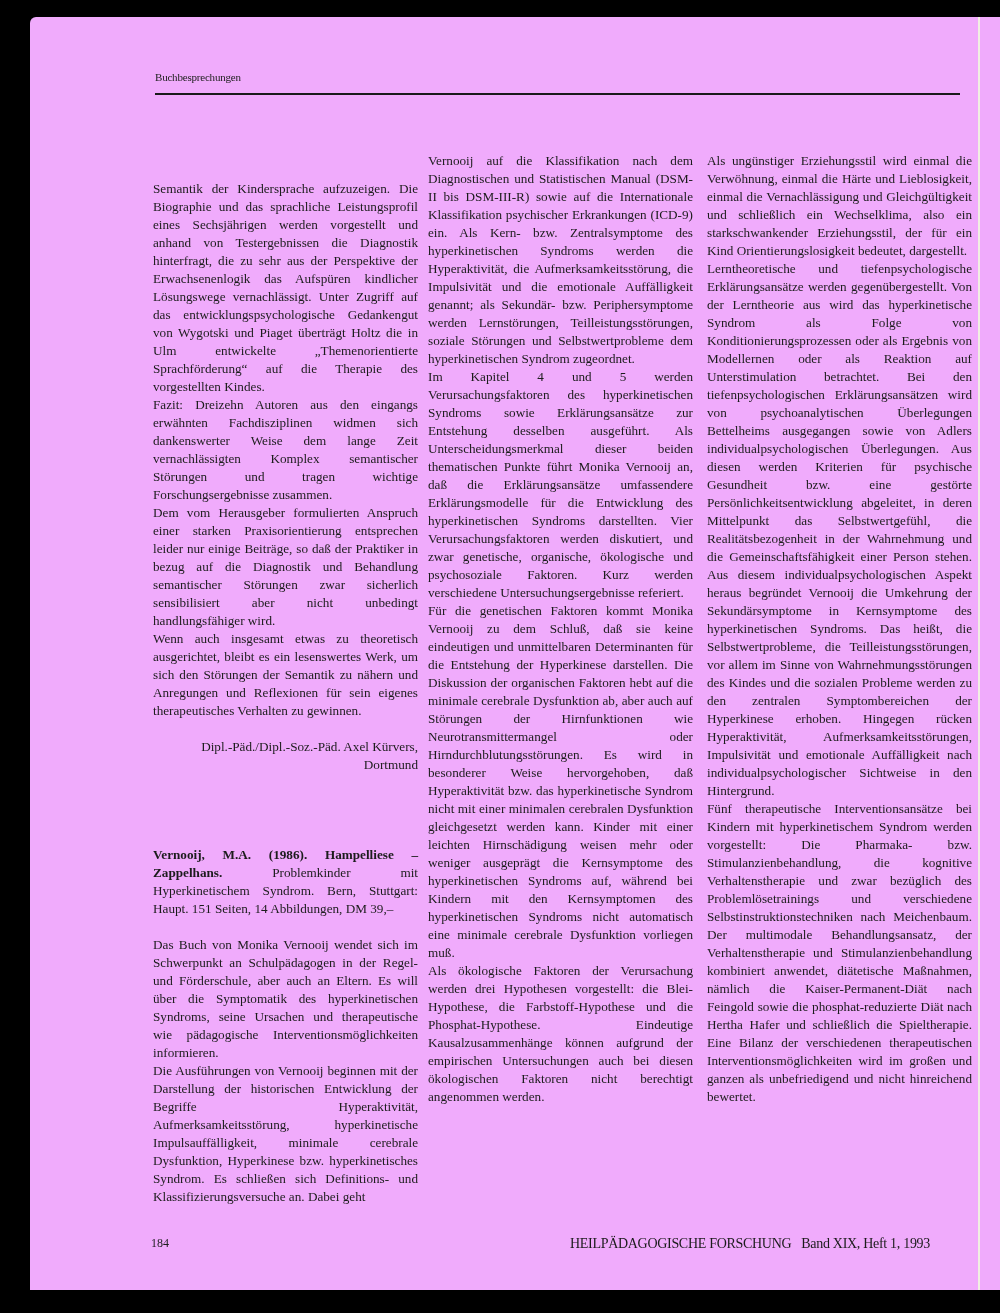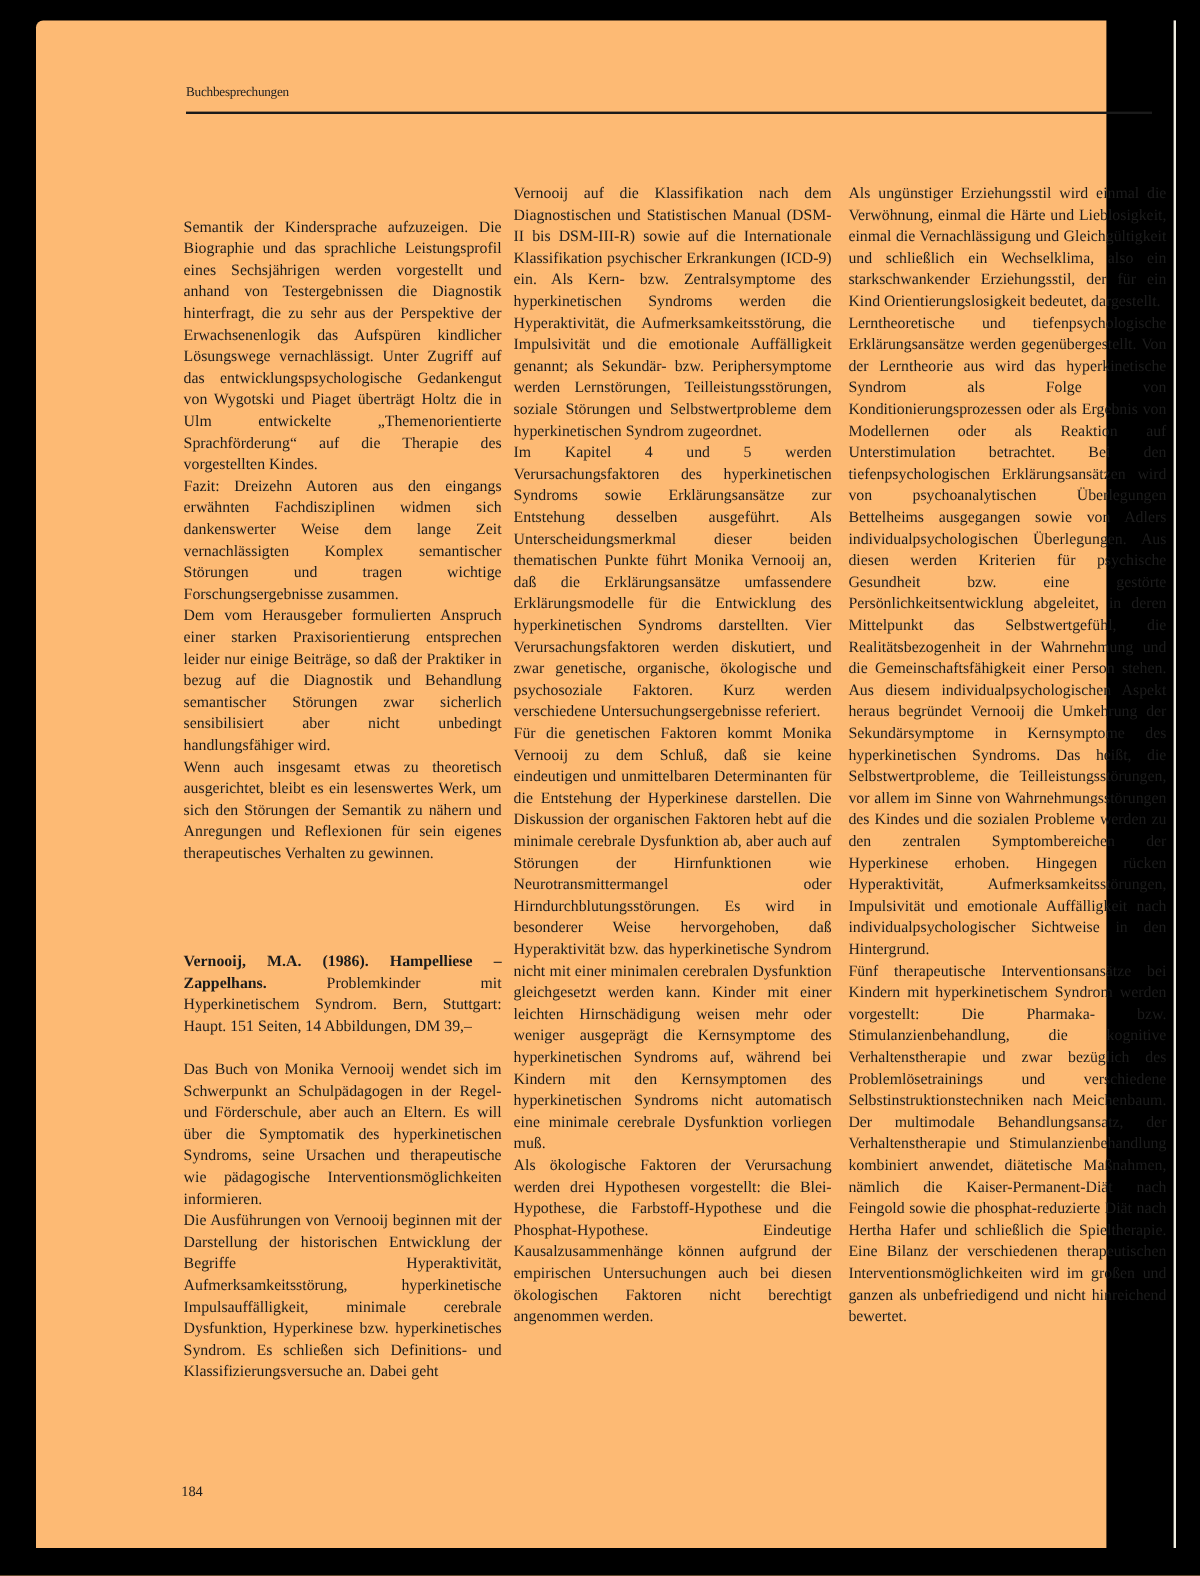--- a/index.html
+++ b/index.html
@@ -1,22 +1,22 @@
 <!DOCTYPE html>
 <html><head>
 <meta charset="utf-8">
 <style>
   html, body { margin: 0; padding: 0; }
   body {
     width: 1000px; height: 1313px; background: #000; position: relative; overflow: hidden;
     font-family: "Liberation Serif", "DejaVu Serif", serif;
   }
   .page {
-    position: absolute; left: 30px; top: 17px; width: 892px; height: 1273px;
-    background: #fdba74; border-top-left-radius: 6px;
+    position: absolute; left: 30px; top: 17px; width: 970px; height: 1273px;
+    background: #f0abfc; border-top-left-radius: 6px;
   }
   .seam {
     position: absolute; left: 978px; top: 17px; width: 2px; height: 1273px;
     background: #f1efe2;
   }
   .running-head {
     position: absolute; left: 125px; top: 54px; font-size: 11px; color: #222; letter-spacing: -0.2px;
   }
   .head-rule {
     position: absolute; left: 125px; top: 76px; width: 805px; height: 2px; background: #1a1a1a;
@@ -46,33 +46,40 @@
 
 <div class="page">
   <div class="running-head">Buchbesprechungen</div>
   <div class="head-rule"></div>
 
   <div class="col col1">
     <p>Semantik der Kindersprache aufzuzeigen. Die Biographie und das sprachliche Leistungsprofil eines Sechsjährigen werden vorgestellt und anhand von Testergebnissen die Diagnostik hinterfragt, die zu sehr aus der Perspektive der Erwachsenenlogik das Aufspüren kindlicher Lösungswege vernachlässigt. Unter Zugriff auf das entwicklungspsychologische Gedankengut von Wygotski und Piaget überträgt Holtz die in Ulm entwickelte „Themenorientierte Sprachförderung“ auf die Therapie des vorgestellten Kindes.</p>
     <p>Fazit: Dreizehn Autoren aus den eingangs erwähnten Fachdisziplinen widmen sich dankenswerter Weise dem lange Zeit vernachlässigten Komplex semantischer Störungen und tragen wichtige Forschungsergebnisse zusammen.</p>
     <p>Dem vom Herausgeber formulierten Anspruch einer starken Praxisorientierung entsprechen leider nur einige Beiträge, so daß der Praktiker in bezug auf die Diagnostik und Behandlung semantischer Störungen zwar sicherlich sensibilisiert aber nicht unbedingt handlungsfähiger wird.</p>
     <p>Wenn auch insgesamt etwas zu theoretisch ausgerichtet, bleibt es ein lesenswertes Werk, um sich den Störungen der Semantik zu nähern und Anregungen und Reflexionen für sein eigenes therapeutisches Verhalten zu gewinnen.</p>
+    <p class="signature">
+      <span>Dipl.-Päd./Dipl.-Soz.-Päd. Axel Kürvers,</span><br>
+      <span>Dortmund</span>
+    </p>
     <p class="ref"><b>Vernooij, M.A. (1986). Hampelliese – Zappelhans.</b><span> Problemkinder mit Hyperkinetischem Syndrom. Bern, Stuttgart: Haupt. 151 Seiten, 14 Abbildungen, DM 39,–</span></p>
     <p class="gap">Das Buch von Monika Vernooij wendet sich im Schwerpunkt an Schulpädagogen in der Regel- und Förderschule, aber auch an Eltern. Es will über die Symptomatik des hyperkinetischen Syndroms, seine Ursachen und therapeutische wie pädagogische Interventionsmöglichkeiten informieren.</p>
     <p>Die Ausführungen von Vernooij beginnen mit der Darstellung der historischen Entwicklung der Begriffe Hyperaktivität, Aufmerksamkeitsstörung, hyperkinetische Impulsauffälligkeit, minimale cerebrale Dysfunktion, Hyperkinese bzw. hyperkinetisches Syndrom. Es schließen sich Definitions- und Klassifizierungsversuche an. Dabei geht</p>
   </div>
 
   <div class="col col2">
     <p>Vernooij auf die Klassifikation nach dem Diagnostischen und Statistischen Manual (DSM-II bis DSM-III-R) sowie auf die Internationale Klassifikation psychischer Erkrankungen (ICD-9) ein. Als Kern- bzw. Zentralsymptome des hyperkinetischen Syndroms werden die Hyperaktivität, die Aufmerksamkeitsstörung, die Impulsivität und die emotionale Auffälligkeit genannt; als Sekundär- bzw. Periphersymptome werden Lernstörungen, Teilleistungsstörungen, soziale Störungen und Selbstwertprobleme dem hyperkinetischen Syndrom zugeordnet.</p>
     <p>Im Kapitel 4 und 5 werden Verursachungsfaktoren des hyperkinetischen Syndroms sowie Erklärungsansätze zur Entstehung desselben ausgeführt. Als Unterscheidungsmerkmal dieser beiden thematischen Punkte führt Monika Vernooij an, daß die Erklärungsansätze umfassendere Erklärungsmodelle für die Entwicklung des hyperkinetischen Syndroms darstellten. Vier Verursachungsfaktoren werden diskutiert, und zwar genetische, organische, ökologische und psychosoziale Faktoren. Kurz werden verschiedene Untersuchungsergebnisse referiert.</p>
     <p>Für die genetischen Faktoren kommt Monika Vernooij zu dem Schluß, daß sie keine eindeutigen und unmittelbaren Determinanten für die Entstehung der Hyperkinese darstellen. Die Diskussion der organischen Faktoren hebt auf die minimale cerebrale Dysfunktion ab, aber auch auf Störungen der Hirnfunktionen wie Neurotransmittermangel oder Hirndurchblutungsstörungen. Es wird in besonderer Weise hervorgehoben, daß Hyperaktivität bzw. das hyperkinetische Syndrom nicht mit einer minimalen cerebralen Dysfunktion gleichgesetzt werden kann. Kinder mit einer leichten Hirnschädigung weisen mehr oder weniger ausgeprägt die Kernsymptome des hyperkinetischen Syndroms auf, während bei Kindern mit den Kernsymptomen des hyperkinetischen Syndroms nicht automatisch eine minimale cerebrale Dysfunktion vorliegen muß.</p>
     <p>Als ökologische Faktoren der Verursachung werden drei Hypothesen vorgestellt: die Blei-Hypothese, die Farbstoff-Hypothese und die Phosphat-Hypothese. Eindeutige Kausalzusammenhänge können aufgrund der empirischen Untersuchungen auch bei diesen ökologischen Faktoren nicht berechtigt angenommen werden.</p>
   </div>
 
   <div class="col col3">
     <p>Als ungünstiger Erziehungsstil wird einmal die Verwöhnung, einmal die Härte und Lieblosigkeit, einmal die Vernachlässigung und Gleichgültigkeit und schließlich ein Wechselklima, also ein starkschwankender Erziehungsstil, der für ein Kind Orientierungslosigkeit bedeutet, dargestellt.</p>
     <p>Lerntheoretische und tiefenpsychologische Erklärungsansätze werden gegenübergestellt. Von der Lerntheorie aus wird das hyperkinetische Syndrom als Folge von Konditionierungsprozessen oder als Ergebnis von Modellernen oder als Reaktion auf Unterstimulation betrachtet. Bei den tiefenpsychologischen Erklärungsansätzen wird von psychoanalytischen Überlegungen Bettelheims ausgegangen sowie von Adlers individualpsychologischen Überlegungen. Aus diesen werden Kriterien für psychische Gesundheit bzw. eine gestörte Persönlichkeitsentwicklung abgeleitet, in deren Mittelpunkt das Selbstwertgefühl, die Realitätsbezogenheit in der Wahrnehmung und die Gemeinschaftsfähigkeit einer Person stehen. Aus diesem individualpsychologischen Aspekt heraus begründet Vernooij die Umkehrung der Sekundärsymptome in Kernsymptome des hyperkinetischen Syndroms. Das heißt, die Selbstwertprobleme, die Teilleistungsstörungen, vor allem im Sinne von Wahrnehmungsstörungen des Kindes und die sozialen Probleme werden zu den zentralen Symptombereichen der Hyperkinese erhoben. Hingegen rücken Hyperaktivität, Aufmerksamkeitsstörungen, Impulsivität und emotionale Auffälligkeit nach individualpsychologischer Sichtweise in den Hintergrund.</p>
     <p>Fünf therapeutische Interventionsansätze bei Kindern mit hyperkinetischem Syndrom werden vorgestellt: Die Pharmaka- bzw. Stimulanzienbehandlung, die kognitive Verhaltenstherapie und zwar bezüglich des Problemlösetrainings und verschiedene Selbstinstruktionstechniken nach Meichenbaum. Der multimodale Behandlungsansatz, der Verhaltenstherapie und Stimulanzienbehandlung kombiniert anwendet, diätetische Maßnahmen, nämlich die Kaiser-Permanent-Diät nach Feingold sowie die phosphat-reduzierte Diät nach Hertha Hafer und schließlich die Spieltherapie. Eine Bilanz der verschiedenen therapeutischen Interventionsmöglichkeiten wird im großen und ganzen als unbefriedigend und nicht hinreichend bewertet.</p>
   </div>
 
   <div class="footer-page">184</div>
+  <div class="footer-journal">
+    <span>HEILPÄDAGOGISCHE FORSCHUNG</span><span>Band XIX, Heft 1, 1993</span>
+  </div>
 </div>
 <div class="seam"></div>
 
 </body></html>

